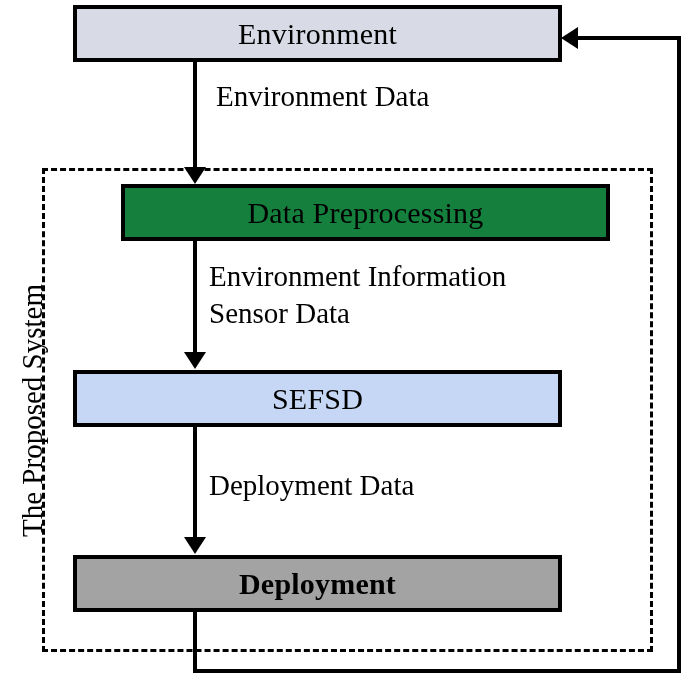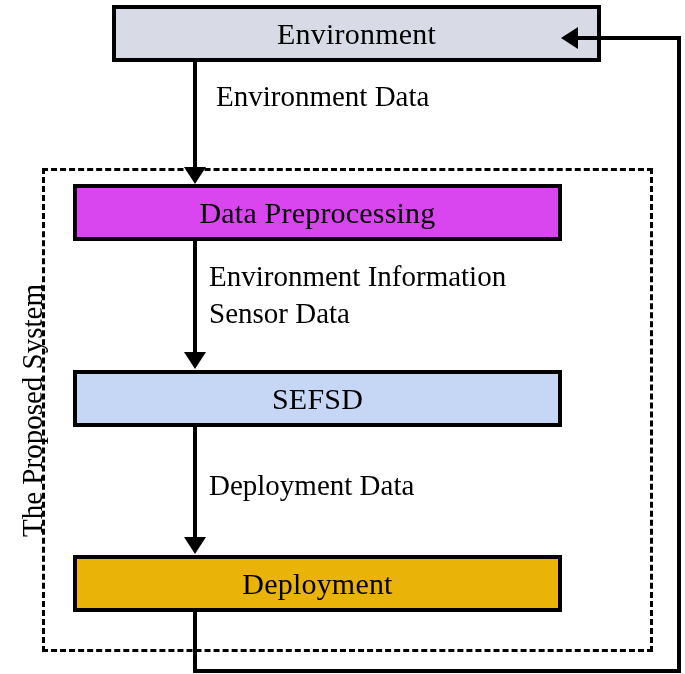--- a/index.html
+++ b/index.html
@@ -107,33 +107,33 @@
 </style>
 </head>
 <body>
 
 <div id="canvas">
 
   <div id="system-boundary"></div>
 
   <div id="system-caption">The Proposed System</div>
 
-  <div class="node" id="node-environment" style="background:#d8dbe6;margin-left:39px;">
+  <div class="node" id="node-environment" style="background:#d8dbe6;">
     <span class="node-label">Environment</span>
   </div>
 
-  <div class="node" id="node-preprocessing" style="background:#d946ef;">
+  <div class="node" id="node-preprocessing" style="background:#15803d;margin-left:48px;">
     <span class="node-label">Data Preprocessing</span>
   </div>
 
   <div class="node" id="node-sefsd" style="background:#c5d7f5;">
     <span class="node-label">SEFSD</span>
   </div>
 
-  <div class="node" id="node-deployment" style="background:#eab308;">
+  <div class="node" id="node-deployment" style="background:#a3a3a3;font-weight:bold;">
     <span class="node-label">Deployment</span>
   </div>
 
   <div class="vline" style="left:193px; top:62px; height:106px;"></div>
   <div class="arrowhead-down" style="left:184px; top:167px;"></div>
 
   <div class="edge-label" id="edge-label-1">
     <div>Environment Data</div>
   </div>
 

